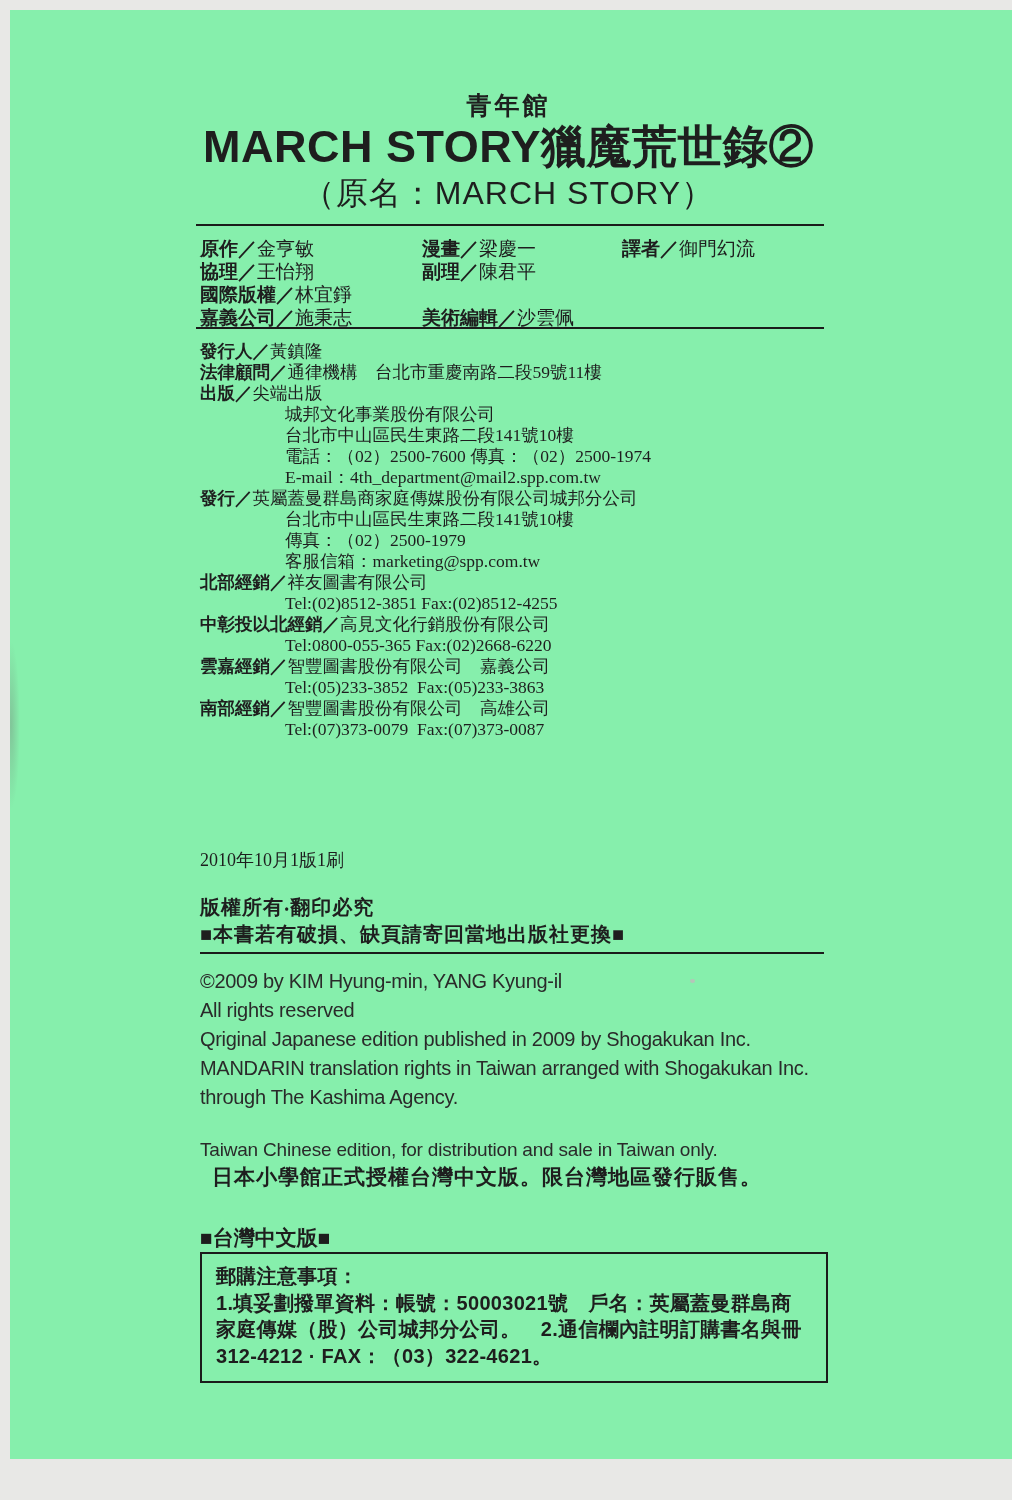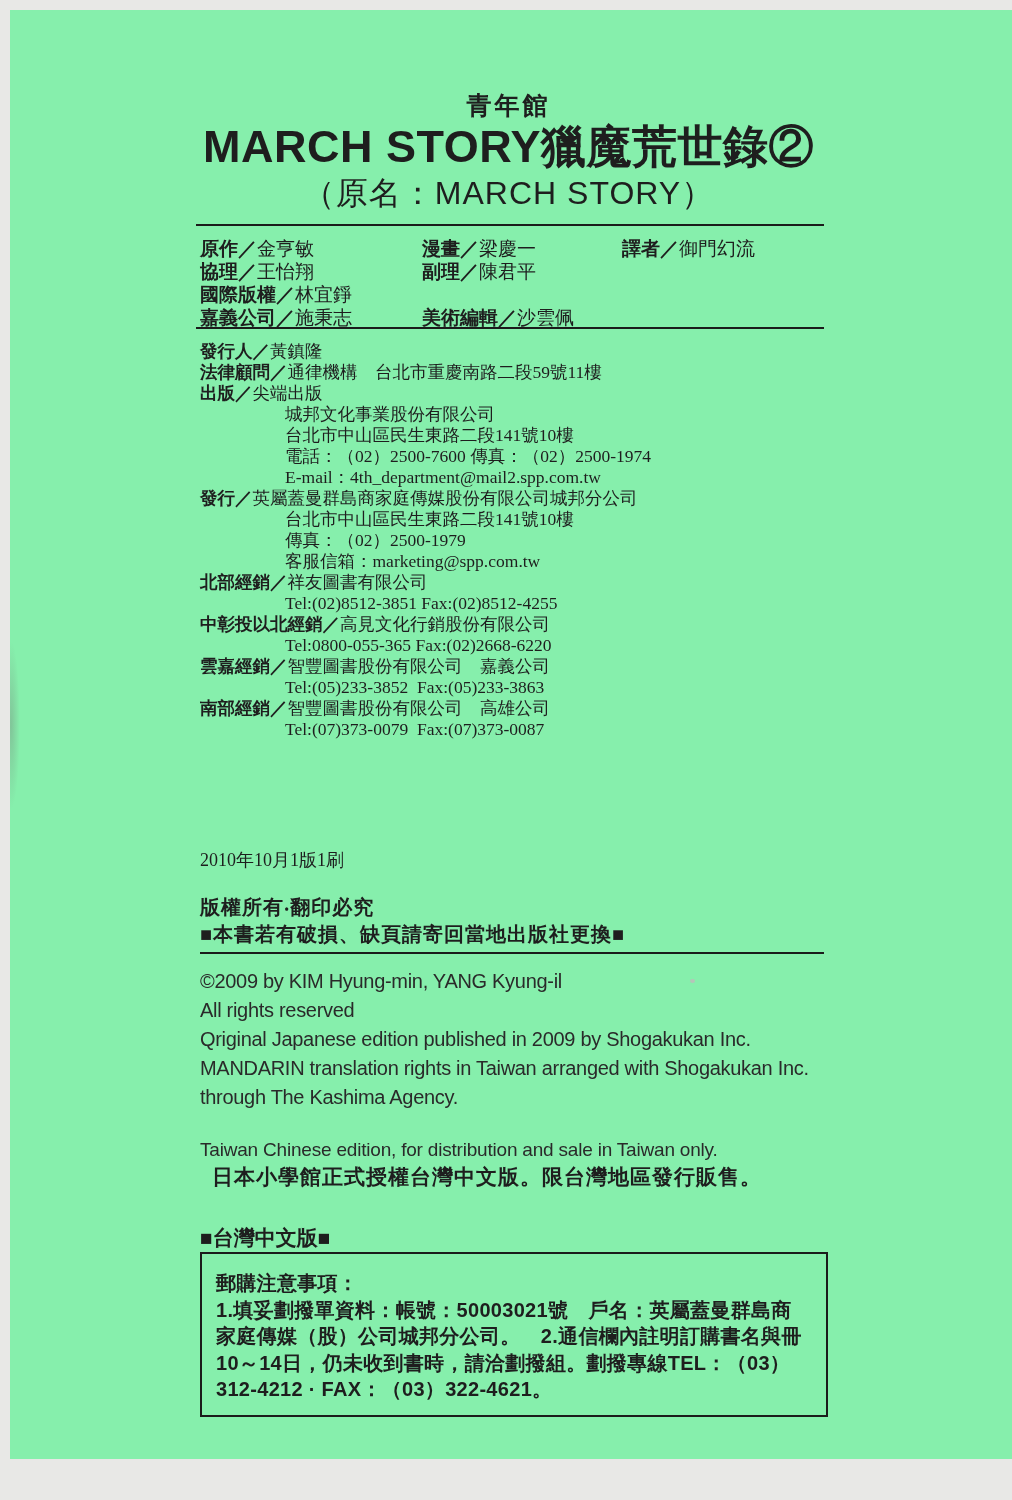--- a/index.html
+++ b/index.html
@@ -51,21 +51,21 @@
 
   .tw-en { left:190px; top:1129px; font-size:19px; letter-spacing:-0.2px; color:#2a2a2a; }
   .tw-zh { left:202px; top:1153px; font-size:21px; font-weight:700; letter-spacing:1px; }
 
   .cn-label { left:190px; top:1214px; font-size:21px; font-weight:700; }
 
   .mail-box {
     left:190px; top:1242px; width:628px;
     border:2px solid #1b1b1b;
     box-sizing:border-box;
-    padding:16px 10px 12px 14px;
+    padding:9px 10px 12px 14px;
     font-size:20px; line-height:26.5px; font-weight:600;
     letter-spacing:0.3px;
   }
   .mail-box div { white-space:pre-wrap; }
 
   
   .speck { left:680px; top:969px; width:5px; height:4px; border-radius:50%; background:#bdbdbb; opacity:.85; }
   .smudge { left:0; top:630px; width:10px; height:170px;
     background:radial-gradient(ellipse at 10% 50%, rgba(120,120,118,.35), rgba(120,120,118,0) 70%); }
 </style>
@@ -145,20 +145,19 @@
 
   <div class="abs tw-en">Taiwan Chinese edition, for distribution and sale in Taiwan only.</div>
   <div class="abs tw-zh">日本小學館正式授權台灣中文版。限台灣地區發行販售。</div>
 
   <div class="abs cn-label">■台灣中文版■</div>
 
   <div class="abs mail-box">
     <div>郵購注意事項：</div>
     <div>1.填妥劃撥單資料：帳號：50003021號　戶名：英屬蓋曼群島商</div>
     <div>家庭傳媒（股）公司城邦分公司。　2.通信欄內註明訂購書名與冊</div>
-    <div>10～14日，仍未收到書時，請洽劃撥組。劃撥專線TEL：（03）</div>
     <div>312-4212 · FAX：（03）322-4621。</div>
   </div>
 
   <div class="abs speck"></div>
   <div class="abs smudge"></div>
 
 </div>
 
 </body></html>

